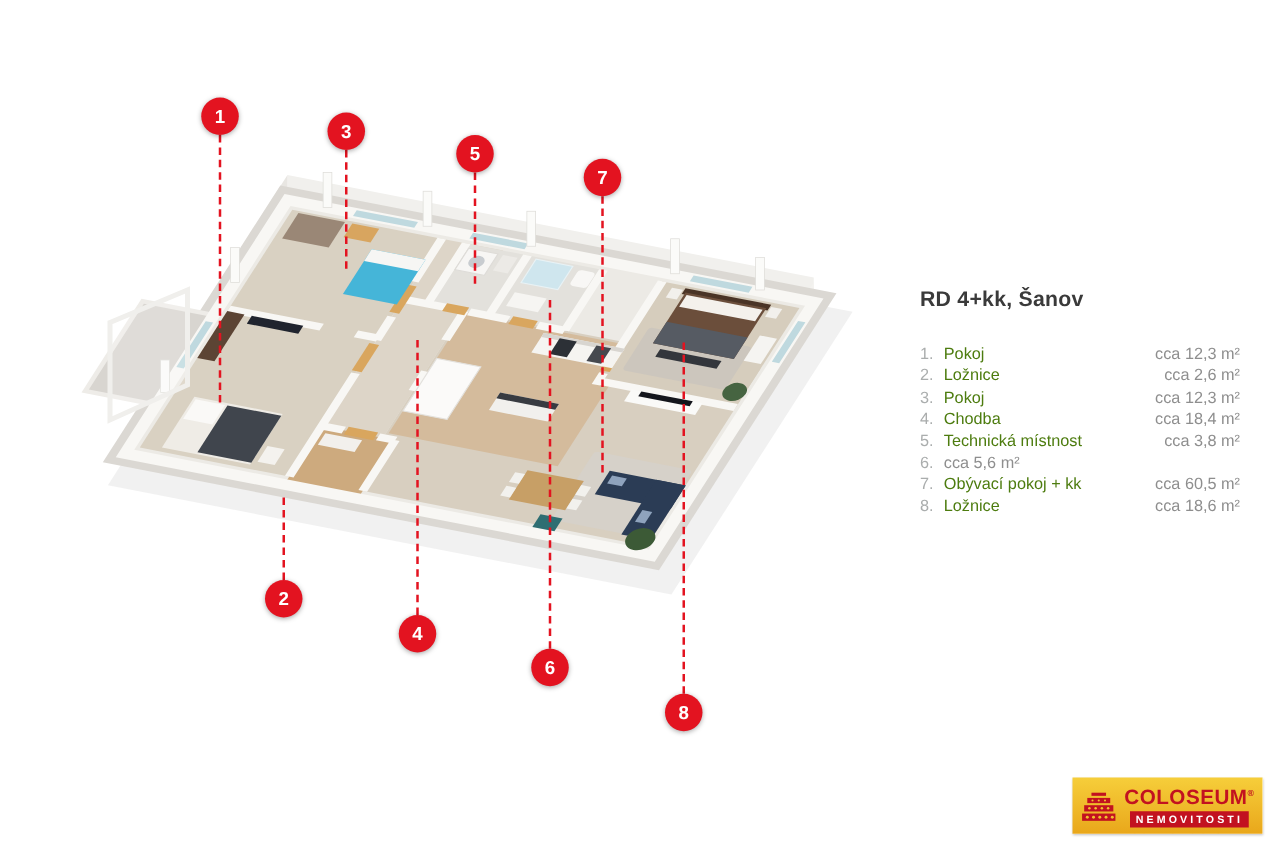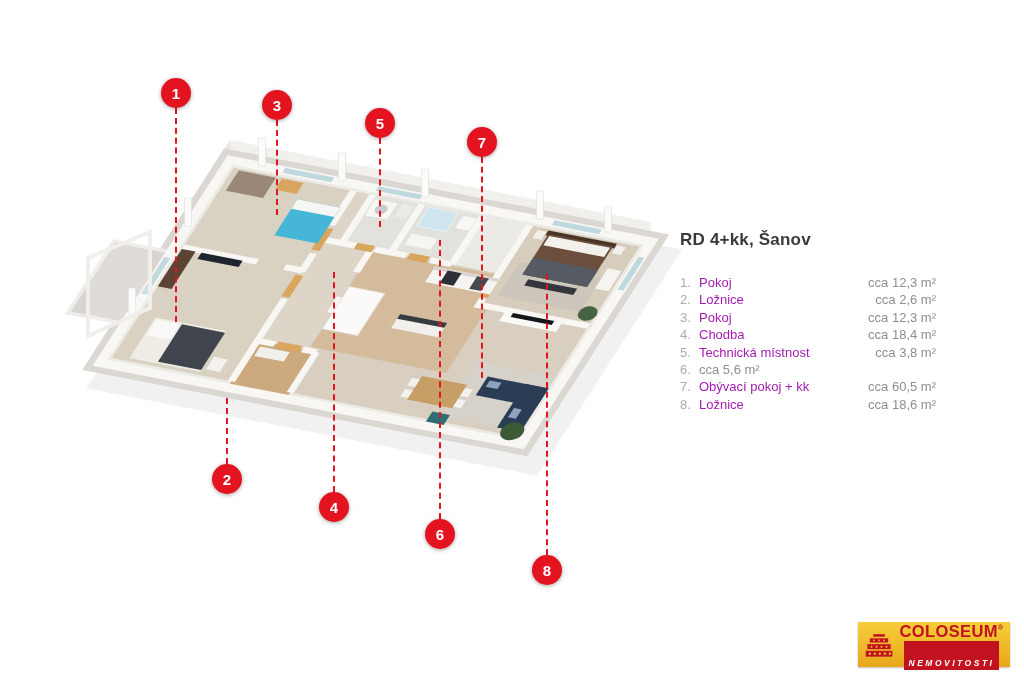--- a/index.html
+++ b/index.html
@@ -9,42 +9,42 @@
   
   #planwrap{position:absolute;left:0;top:0;width:1024px;height:683px;}
 
   
   .marker-line{position:absolute;width:0;border-left:2px dashed #e31320;}
   .marker{position:absolute;width:30px;height:30px;border-radius:50%;background:#e31320;
           color:#fff;font-weight:bold;font-size:15px;display:flex;align-items:center;justify-content:center;
           box-shadow:0 1px 4px rgba(0,0,0,.35);}
 
   
-  .panel{position:absolute;left:680px;top:230px;width:256px;}
+  .panel{position:absolute;left:736px;top:230px;width:256px;}
   .panel h1{margin:0 0 24px 0;font-size:17px;font-weight:bold;color:#3a3a3a;letter-spacing:.2px;}
   .legend{list-style:none;margin:0;padding:0;font-size:13px;}
   .legend li{display:flex;line-height:17.4px;}
   .legend .num{width:19px;color:#aaadad;flex:none;}
-  .legend .label{flex:1;color:#a21caf;}
+  .legend .label{flex:1;color:#4d7c0f;}
   .legend .area{color:#8e8e8e;white-space:nowrap;}
 
   .disclaimer{position:absolute;left:688px;top:450px;width:262px;text-align:center;
               color:#c3c2c1;font-size:12px;line-height:16px;}
 
   
   .watermark{position:absolute;left:893px;top:653px;font-size:15px;color:rgba(125,125,125,.35);}
   .logo{position:absolute;left:858px;top:622px;width:152px;height:45px;
         background:linear-gradient(180deg,#f6ce3a,#e9a71b);
         display:flex;align-items:center;gap:5px;padding:0 6px;box-sizing:border-box;
         box-shadow:0 1px 2px rgba(0,0,0,.25);}
   .logo-text{display:flex;flex-direction:column;align-items:center;flex:1;}
   .logo .brand{color:#c21220;font-weight:bold;font-size:16.5px;letter-spacing:.4px;line-height:17px;}
   .logo .brand sup{font-size:7px;font-weight:bold;}
   .logo .sub{background:#c21220;color:#fff;font-size:8.5px;letter-spacing:2.5px;
-             padding:18px 5px 2px 5px;line-height:9px;margin-top:1px;font-weight:bold;font-style:italic;}
+             padding:2px 5px 2px 5px;line-height:9px;margin-top:1px;font-weight:bold;}
 </style>
 </head>
 <body>
 
 <div id="stage">
 
   <div id="planwrap">
     <svg width="1024" height="683" viewBox="0 0 1024 683">
 
       <g transform="translate(10,16)">

